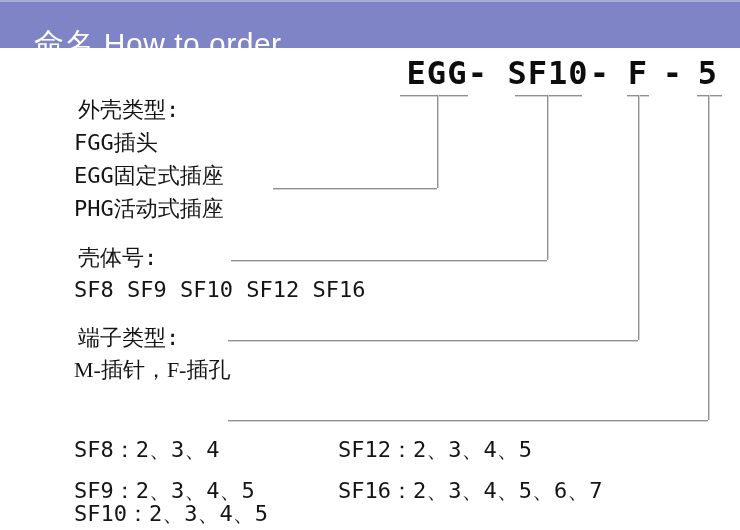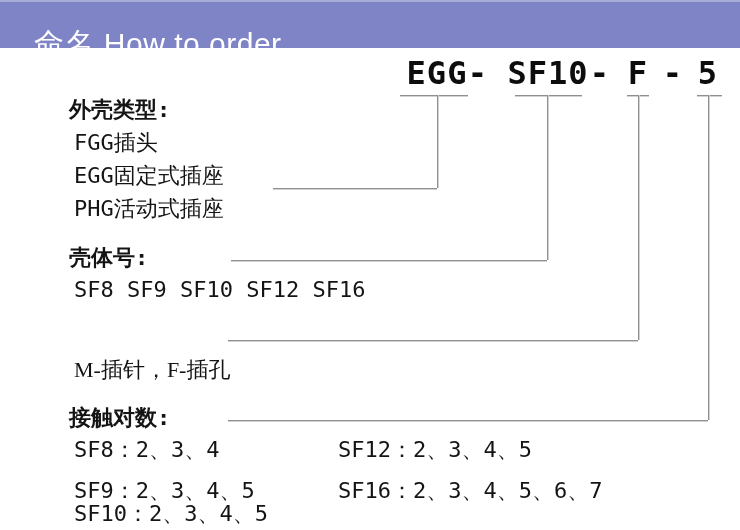--- a/index.html
+++ b/index.html
@@ -40,21 +40,21 @@
   .lv-2{left:638px;top:95px;height:245px;}
   .lv-3{left:708px;top:95px;height:325px;}
 
   
   .lh-0{left:273px;top:188px;width:164px;}
   .lh-1{left:231px;top:260px;width:316px;}
   .lh-2{left:228px;top:340px;width:410px;}
   .lh-3{left:228px;top:420px;width:480px;}
 
   
-  .r-label{left:69px;font-weight:bold;}
+  .r-label{left:78px;}
   .r-val{left:74px;}
   .y1{top:97px;}  .y2{top:130px;} .y3{top:163px;} .y4{top:196px;}
   .y5{top:245px;} .y6{top:277px;}
   .y7{top:325px;} .y8{top:357px;font-family:Liberation Serif, serif;}
   .y9{top:405px;} .y10{top:437px;} .y11{top:478px;} .y12{top:501px;}
   .col-right{left:338px;}
 </style>
 </head>
 <body>
 
@@ -87,22 +87,22 @@
   <div class="line-h lh-3"></div>
 
   <div class="row r-label y1">外壳类型:</div>
   <div class="row r-val y2">FGG插头</div>
   <div class="row r-val y3">EGG固定式插座</div>
   <div class="row r-label y5">壳体号:</div>
 
   <div class="row r-val y4">PHG活动式插座</div>
   <div class="row r-val y6">SF8 SF9 SF10 SF12 SF16</div>
 
+  <div class="row r-label y7">端子类型:</div>
   <div class="row r-val y8">M-插针，F-插孔</div>
 
-  <div class="row r-label y9">接触对数:</div>
   <div class="row r-val y10">SF8：2、3、4</div>
   <div class="row r-val y11">SF9：2、3、4、5</div>
   <div class="row r-val y12">SF10：2、3、4、5</div>
   <div class="row col-right y10">SF12：2、3、4、5</div>
   <div class="row col-right y11">SF16：2、3、4、5、6、7</div>
 
 </div>
 
 </body></html>

